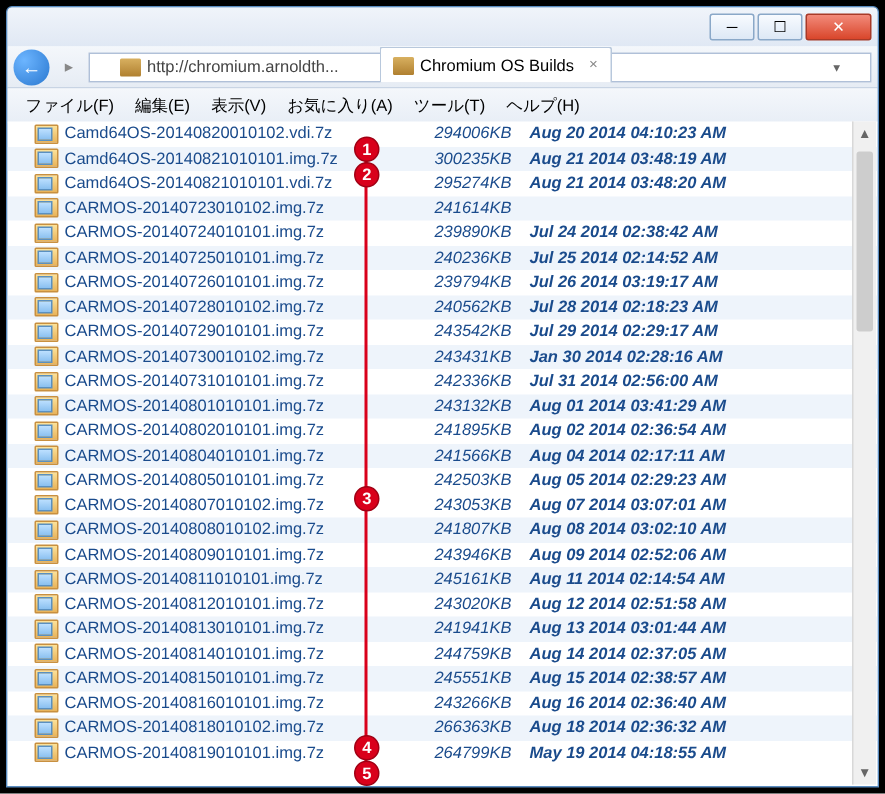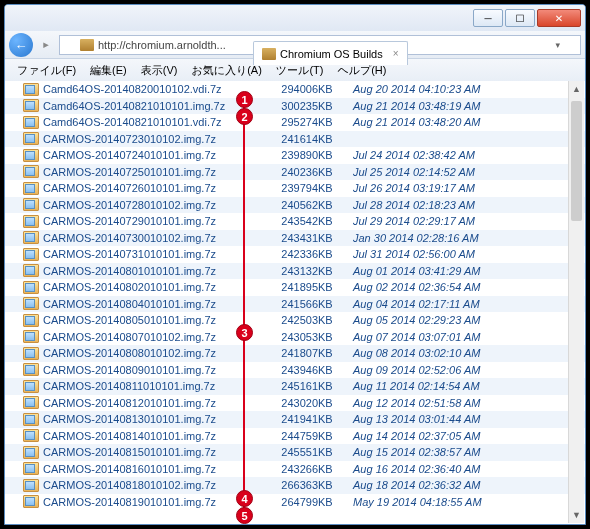--- a/index.html
+++ b/index.html
@@ -6,35 +6,35 @@
 body { background: #000; width: 590px; height: 529px; overflow: hidden; position: relative; }
 .window { position: absolute; left: 4px; top: 4px; width: 582px; height: 521px; background: #fff; border: 1px solid #5a8cc0; border-radius: 4px 4px 0 0; box-shadow: 0 0 2px rgba(0,0,0,0.3); overflow: hidden; }
 .titlebar { height: 26px; background: linear-gradient(#f0f4fa,#e0e8f4); display: flex; align-items: center; justify-content: flex-end; padding: 0 4px; }
 .win-btn { width: 30px; height: 18px; margin-left: 2px; border: 1px solid #8aa8c8; border-radius: 2px; display: flex; align-items: center; justify-content: center; font-size: 10px; background: linear-gradient(#f8fbff,#dde8f5); }
 .win-close { background: linear-gradient(#f28a7a,#d9462b); color: #fff; border-color: #a83a28; width: 44px; }
 .toolbar { height: 28px; background: linear-gradient(#f4f7fb,#e6ecf4); border-bottom: 1px solid #c8d4e4; display: flex; align-items: center; padding: 0 4px; gap: 4px; }
 .back-btn { width: 24px; height: 24px; border-radius: 50%; background: radial-gradient(circle at 30% 30%, #6cb5ff, #2a78d0); display: flex; align-items: center; justify-content: center; color: #fff; font-size: 13px; font-weight: bold; }
 .fwd-btn { width: 18px; height: 18px; display: flex; align-items: center; justify-content: center; color: #888; font-size: 11px; }
 .addrbar { flex: 1; height: 20px; border: 1px solid #b0c0d8; background: #fff; display: flex; align-items: center; padding: 0 20px; font-size: 11px; color: #444; gap: 4px; }
 .favicon { width: 14px; height: 12px; background: linear-gradient(#d8b060,#b08030); border-radius: 1px; flex-shrink: 0; }
-.tab-row-abs { position: absolute; left: 248px; top: 26px; height: 44px; display: flex; align-items: center; }
+.tab-row-abs { position: absolute; left: 248px; top: 26px; height: 44px; display: flex; }
 .tab { height: 24px; border: 1px solid #b8c8dc; border-bottom: none; background: #fff; display: flex; align-items: center; padding: 0 8px; font-size: 11px; gap: 4px; border-radius: 2px 2px 0 0; }
 .tab-close { color: #888; font-size: 10px; margin-left: 6px; }
 .menubar { height: 24px; background: linear-gradient(#f4f7fb,#e8eef6); border-bottom: 1px solid #c8d4e4; display: flex; align-items: center; font-size: 11px; padding: 0 6px; gap: 2px; }
 .menu-item { padding: 2px 6px; }
 .content { position: absolute; left: 0; right: 0; top: 76px; bottom: 0; overflow: hidden; background: #fff; }
 .file-list { font-size: 11px; color: #1a4b8c; }
 .row { display: flex; align-items: center; height: 16.5px; padding-left: 18px; white-space: nowrap; }
 .row.alt { background: #eef4fb; }
 .file-icon { width: 16px; height: 13px; flex-shrink: 0; margin-right: 4px; position: relative; }
 .file-icon::before { content: ""; position: absolute; inset: 0; background: linear-gradient(#fce29a,#e8b35a); border: 1px solid #c89040; border-radius: 1px; }
 .file-icon::after { content: ""; position: absolute; left: 2px; top: 2px; width: 8px; height: 7px; background: linear-gradient(#bde0ff,#8ac0f0); border: 1px solid #5a90c0; }
 .fname { width: 230px; overflow: hidden; text-overflow: ellipsis; }
-.fsize { width: 80px; text-align: center; color: #1a4b8c; padding-right: 12px; }
-.fdate { flex: 1; color: #1a4b8c; font-style: italic; }
+.fsize { width: 80px; text-align: right; color: #1a4b8c; font-style: italic; padding-right: 12px; }
+.fdate { flex: 1; color: #1a4b8c; font-style: italic; font-weight: bold; }
 .badge { position: absolute; width: 17px; height: 17px; border-radius: 50%; background: #d9001b; color: #fff; font-size: 11px; font-weight: bold; display: flex; align-items: center; justify-content: center; z-index: 10; border: 1px solid #a00014; }
 .vline { position: absolute; width: 2px; background: #d9001b; z-index: 5; }
 .scrollbar-v { position: absolute; right: 1px; top: 76px; bottom: 1px; width: 16px; background: #f0f0f0; border-left: 1px solid #d8d8d8; }
 .scroll-thumb { position: absolute; left: 2px; right: 2px; top: 20px; height: 120px; background: #cdcdcd; border-radius: 2px; }
 .scroll-arrow { position: absolute; left: 0; right: 0; height: 16px; display: flex; align-items: center; justify-content: center; font-size: 9px; color: #666; }
 </style>
 </head>
 <body>
 
 <div class="window">

